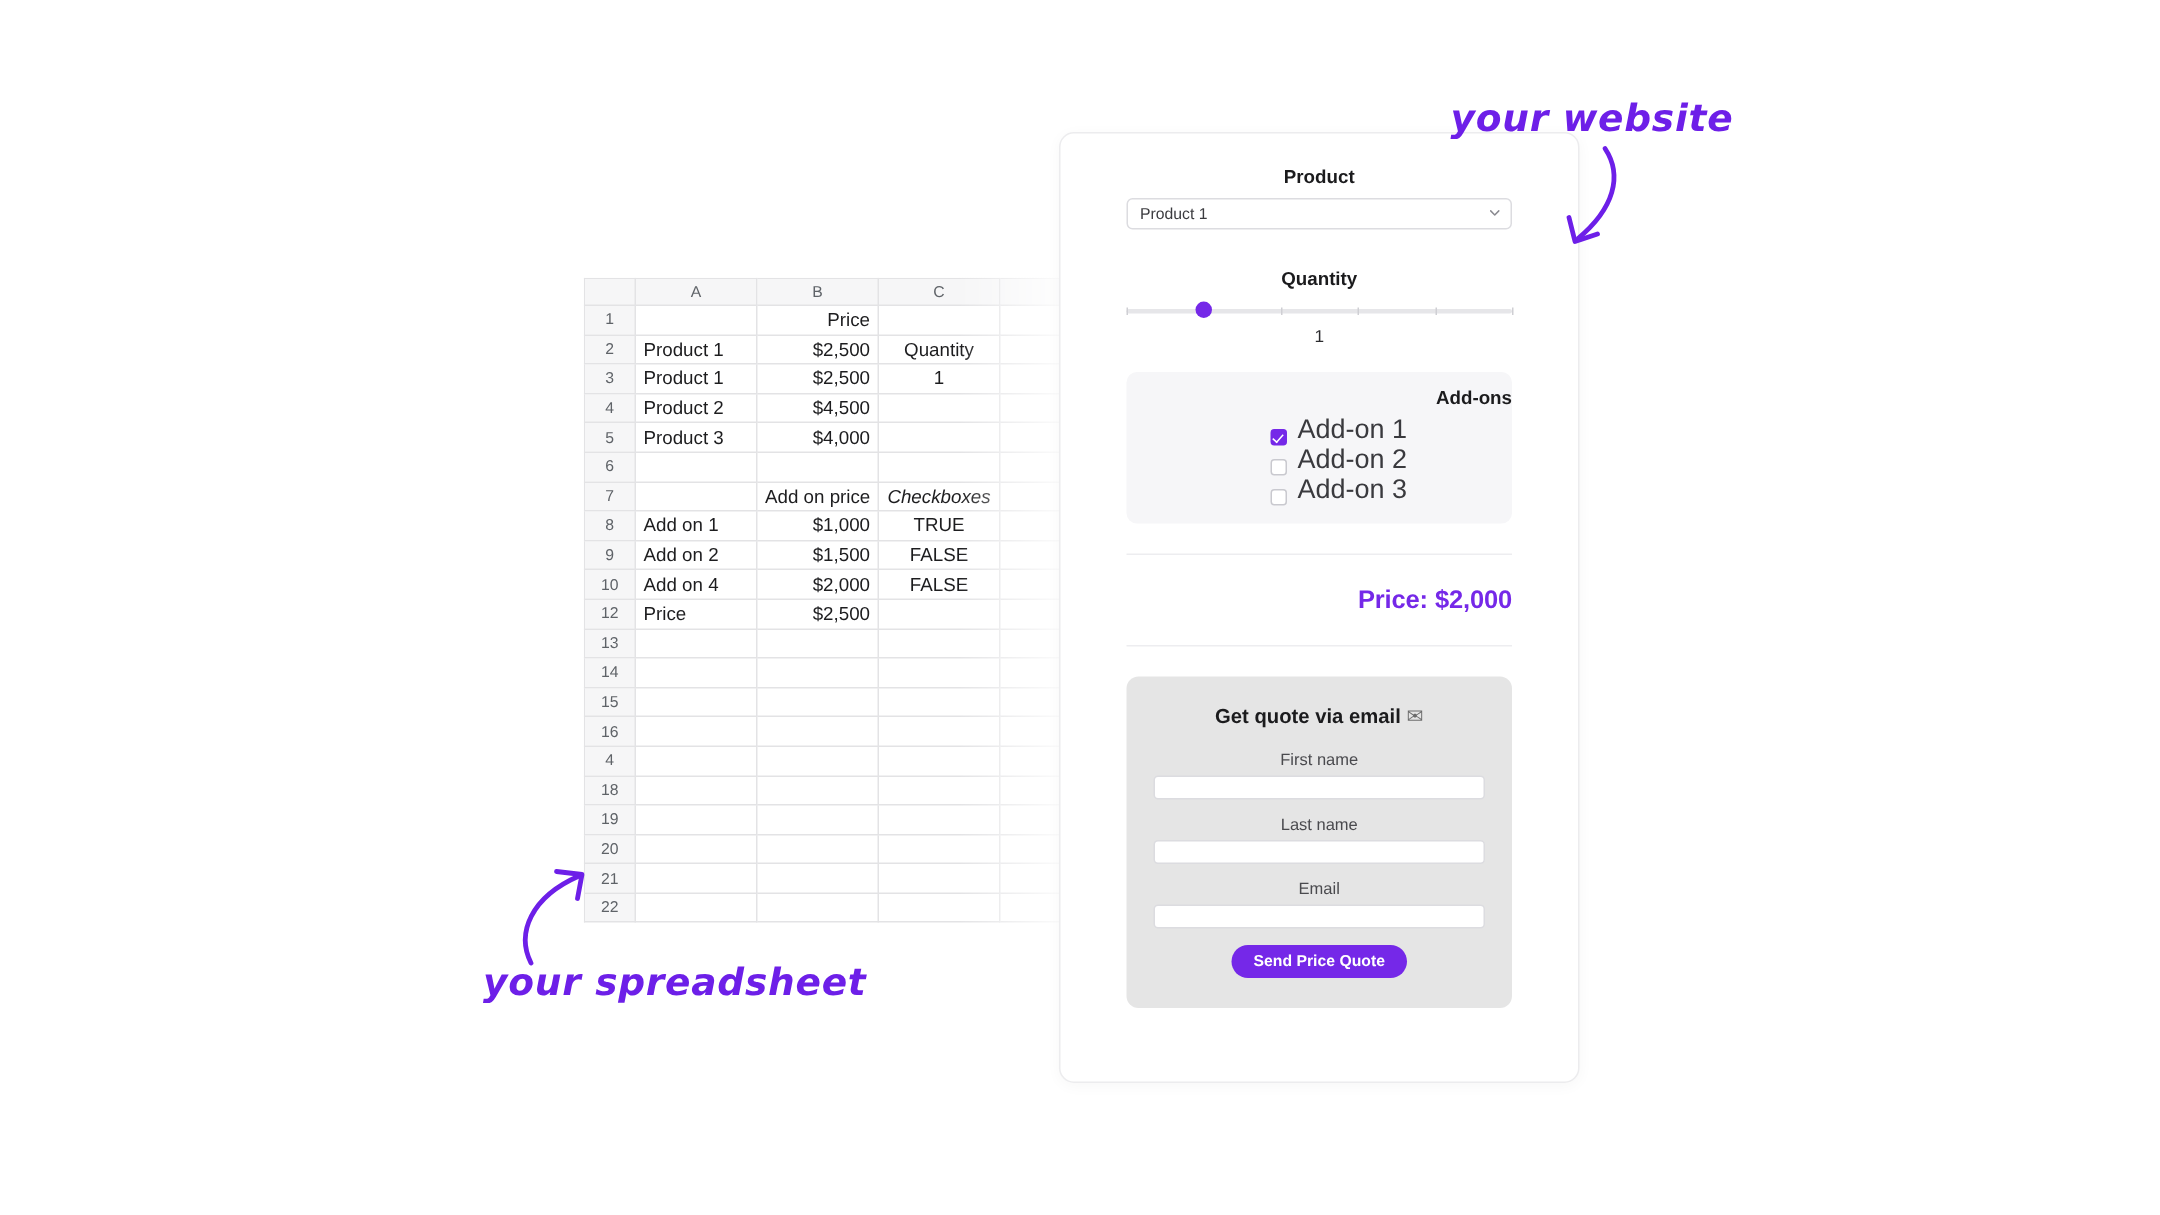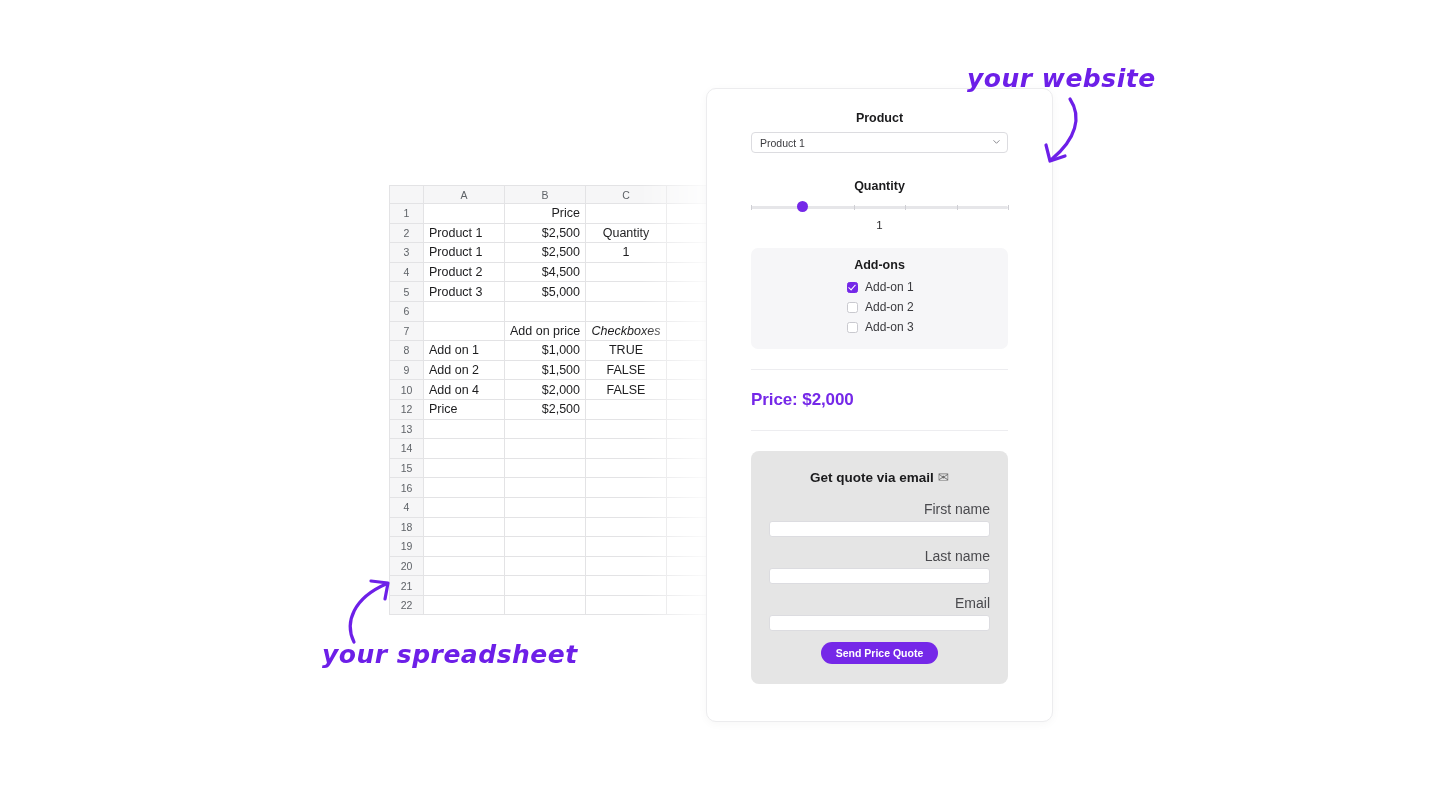--- a/index.html
+++ b/index.html
@@ -127,63 +127,63 @@
   }
 
   
   .addons-box{
     background:#f6f6f8;
     border-radius:7px;
     padding:10px 0 12px 0;
     margin-top:17px;
   }
   .addons-title{
-    text-align:center;font-size:12.5px;font-weight:700;color:#1b1b1d;margin-bottom:5px;
+    text-align:right;font-size:12.5px;font-weight:700;color:#1b1b1d;margin-bottom:5px;
   }
   .addon-row{
-    display:flex;align-items:center;justify-content:flex-start;
+    display:flex;align-items:flex-end;justify-content:flex-start;
     padding-left:96px;
     height:20px;
-    font-size:12px;color:#3a3a3e;
+    font-size:18px;color:#3a3a3e;
   }
   .cbox{
     width:11px;height:11px;border-radius:2.5px;
     border:1px solid #c9c9cf;background:#fff;
     margin-right:7px;flex:none;
     position:relative;box-sizing:border-box;
   }
   .cbox.checked{background:#7528e8;border-color:#7528e8;}
   .cbox.checked:after{
     content:"";position:absolute;left:2.4px;top:0.7px;
     width:3px;height:6px;border:solid #fff;border-width:0 1.6px 1.6px 0;
     transform:rotate(42deg);
   }
 
   .hr{height:1px;background:#ededf0;margin:20px 0;}
   .price-line{
-    text-align:left;
+    text-align:right;
     font-size:17px;
     font-weight:700;
     color:#7528e8;
     letter-spacing:-0.1px;
   }
 
   
   .quote-box{
     background:#e5e5e5;
     border-radius:8px;
     margin-top:18px;
     padding:18px 18px 20px 18px;
   }
   .quote-title{
     text-align:center;font-size:13.5px;font-weight:700;color:#1b1b1d;margin-bottom:16px;
   }
   .quote-title .env{font-weight:400;filter:grayscale(1);opacity:.6;}
   .input-label{
-    text-align:right;font-size:14px;color:#4a4a4e;margin-bottom:4px;
+    text-align:center;font-size:11px;color:#4a4a4e;margin-bottom:4px;
   }
   input.text{
     display:block;width:100%;height:16px;box-sizing:border-box;
     border:1px solid #dcdce0;border-radius:3px;background:#fff;
     font-family:"Liberation Sans", sans-serif;font-size:10.5px;color:#333;
     padding:0 5px;outline:none;margin-bottom:11px;
   }
   .send-wrap{text-align:center;margin-top:7px;}
   button.send{
     border:none;cursor:pointer;
@@ -256,21 +256,21 @@
         <tr>
           <td class="rowhead">4</td>
           <td>Product 2</td>
           <td class="num">$4,500</td>
           <td class="ctr"></td>
           <td></td>
         </tr>
         <tr>
           <td class="rowhead">5</td>
           <td>Product 3</td>
-          <td class="num">$5,000</td>
+          <td class="num">$4,000</td>
           <td class="ctr"></td>
           <td></td>
         </tr>
         <tr>
           <td class="rowhead">6</td>
           <td></td>
           <td class="num"></td>
           <td class="ctr"></td>
           <td></td>
         </tr>

